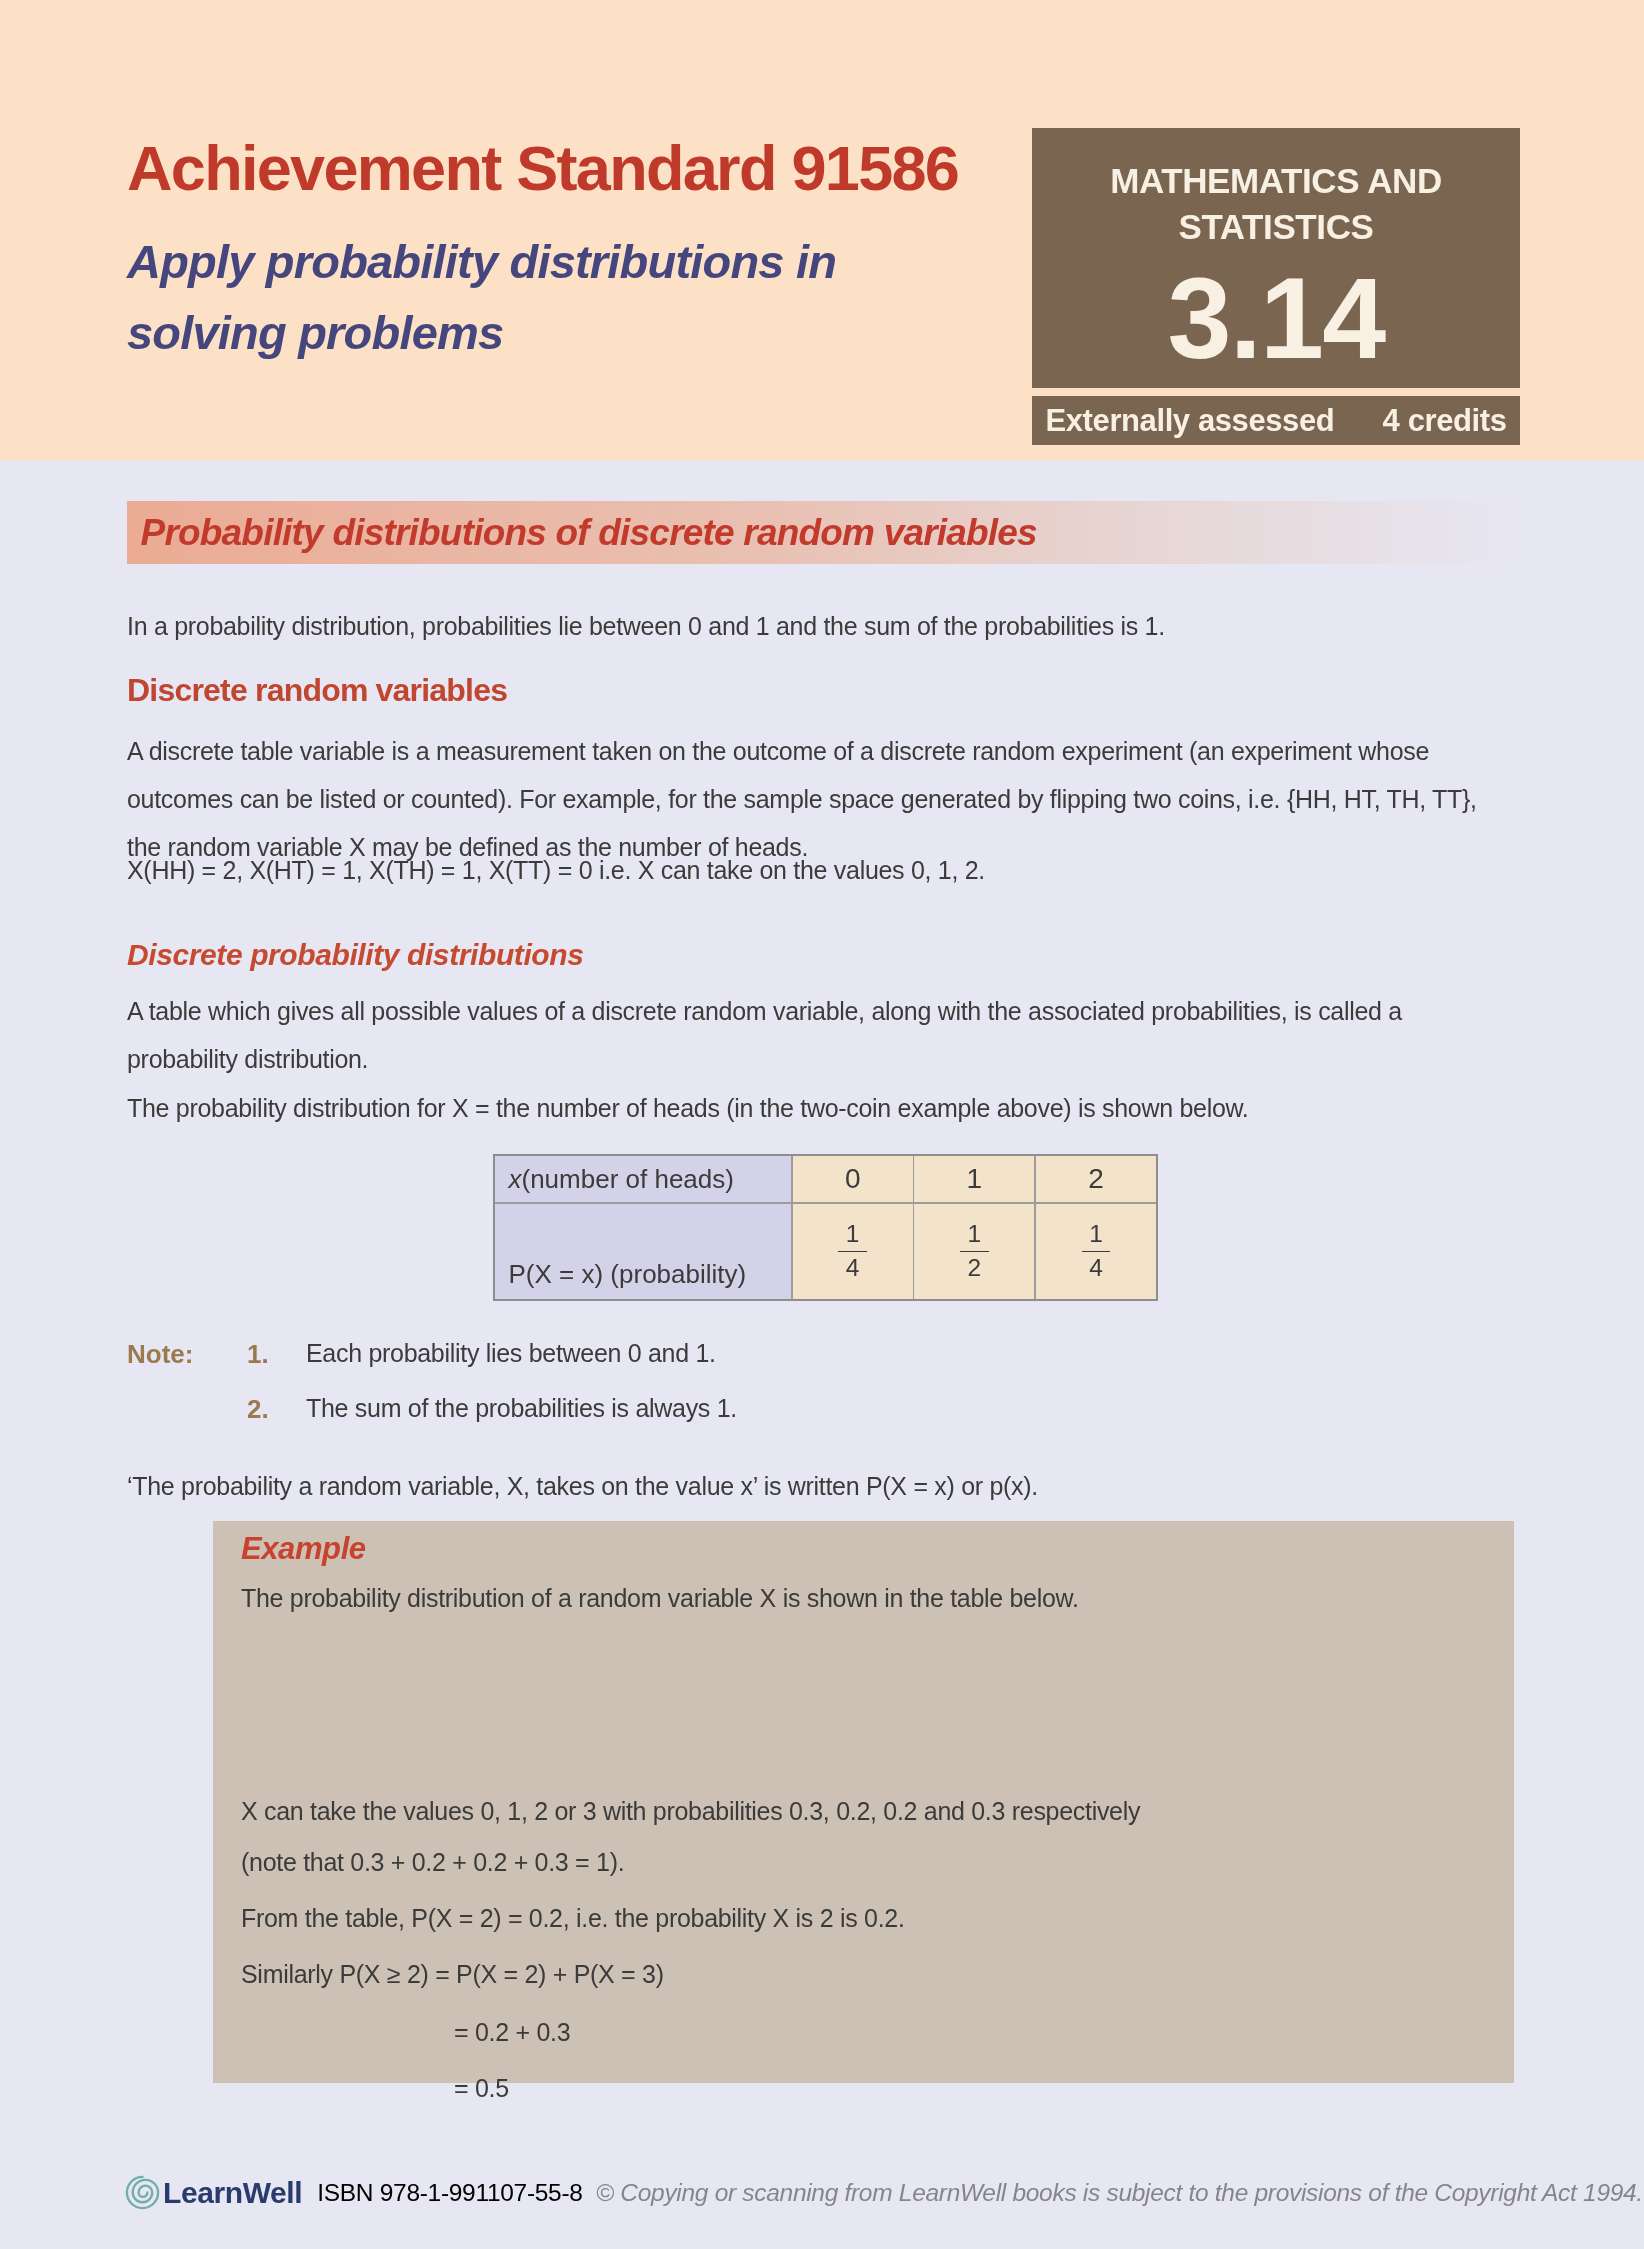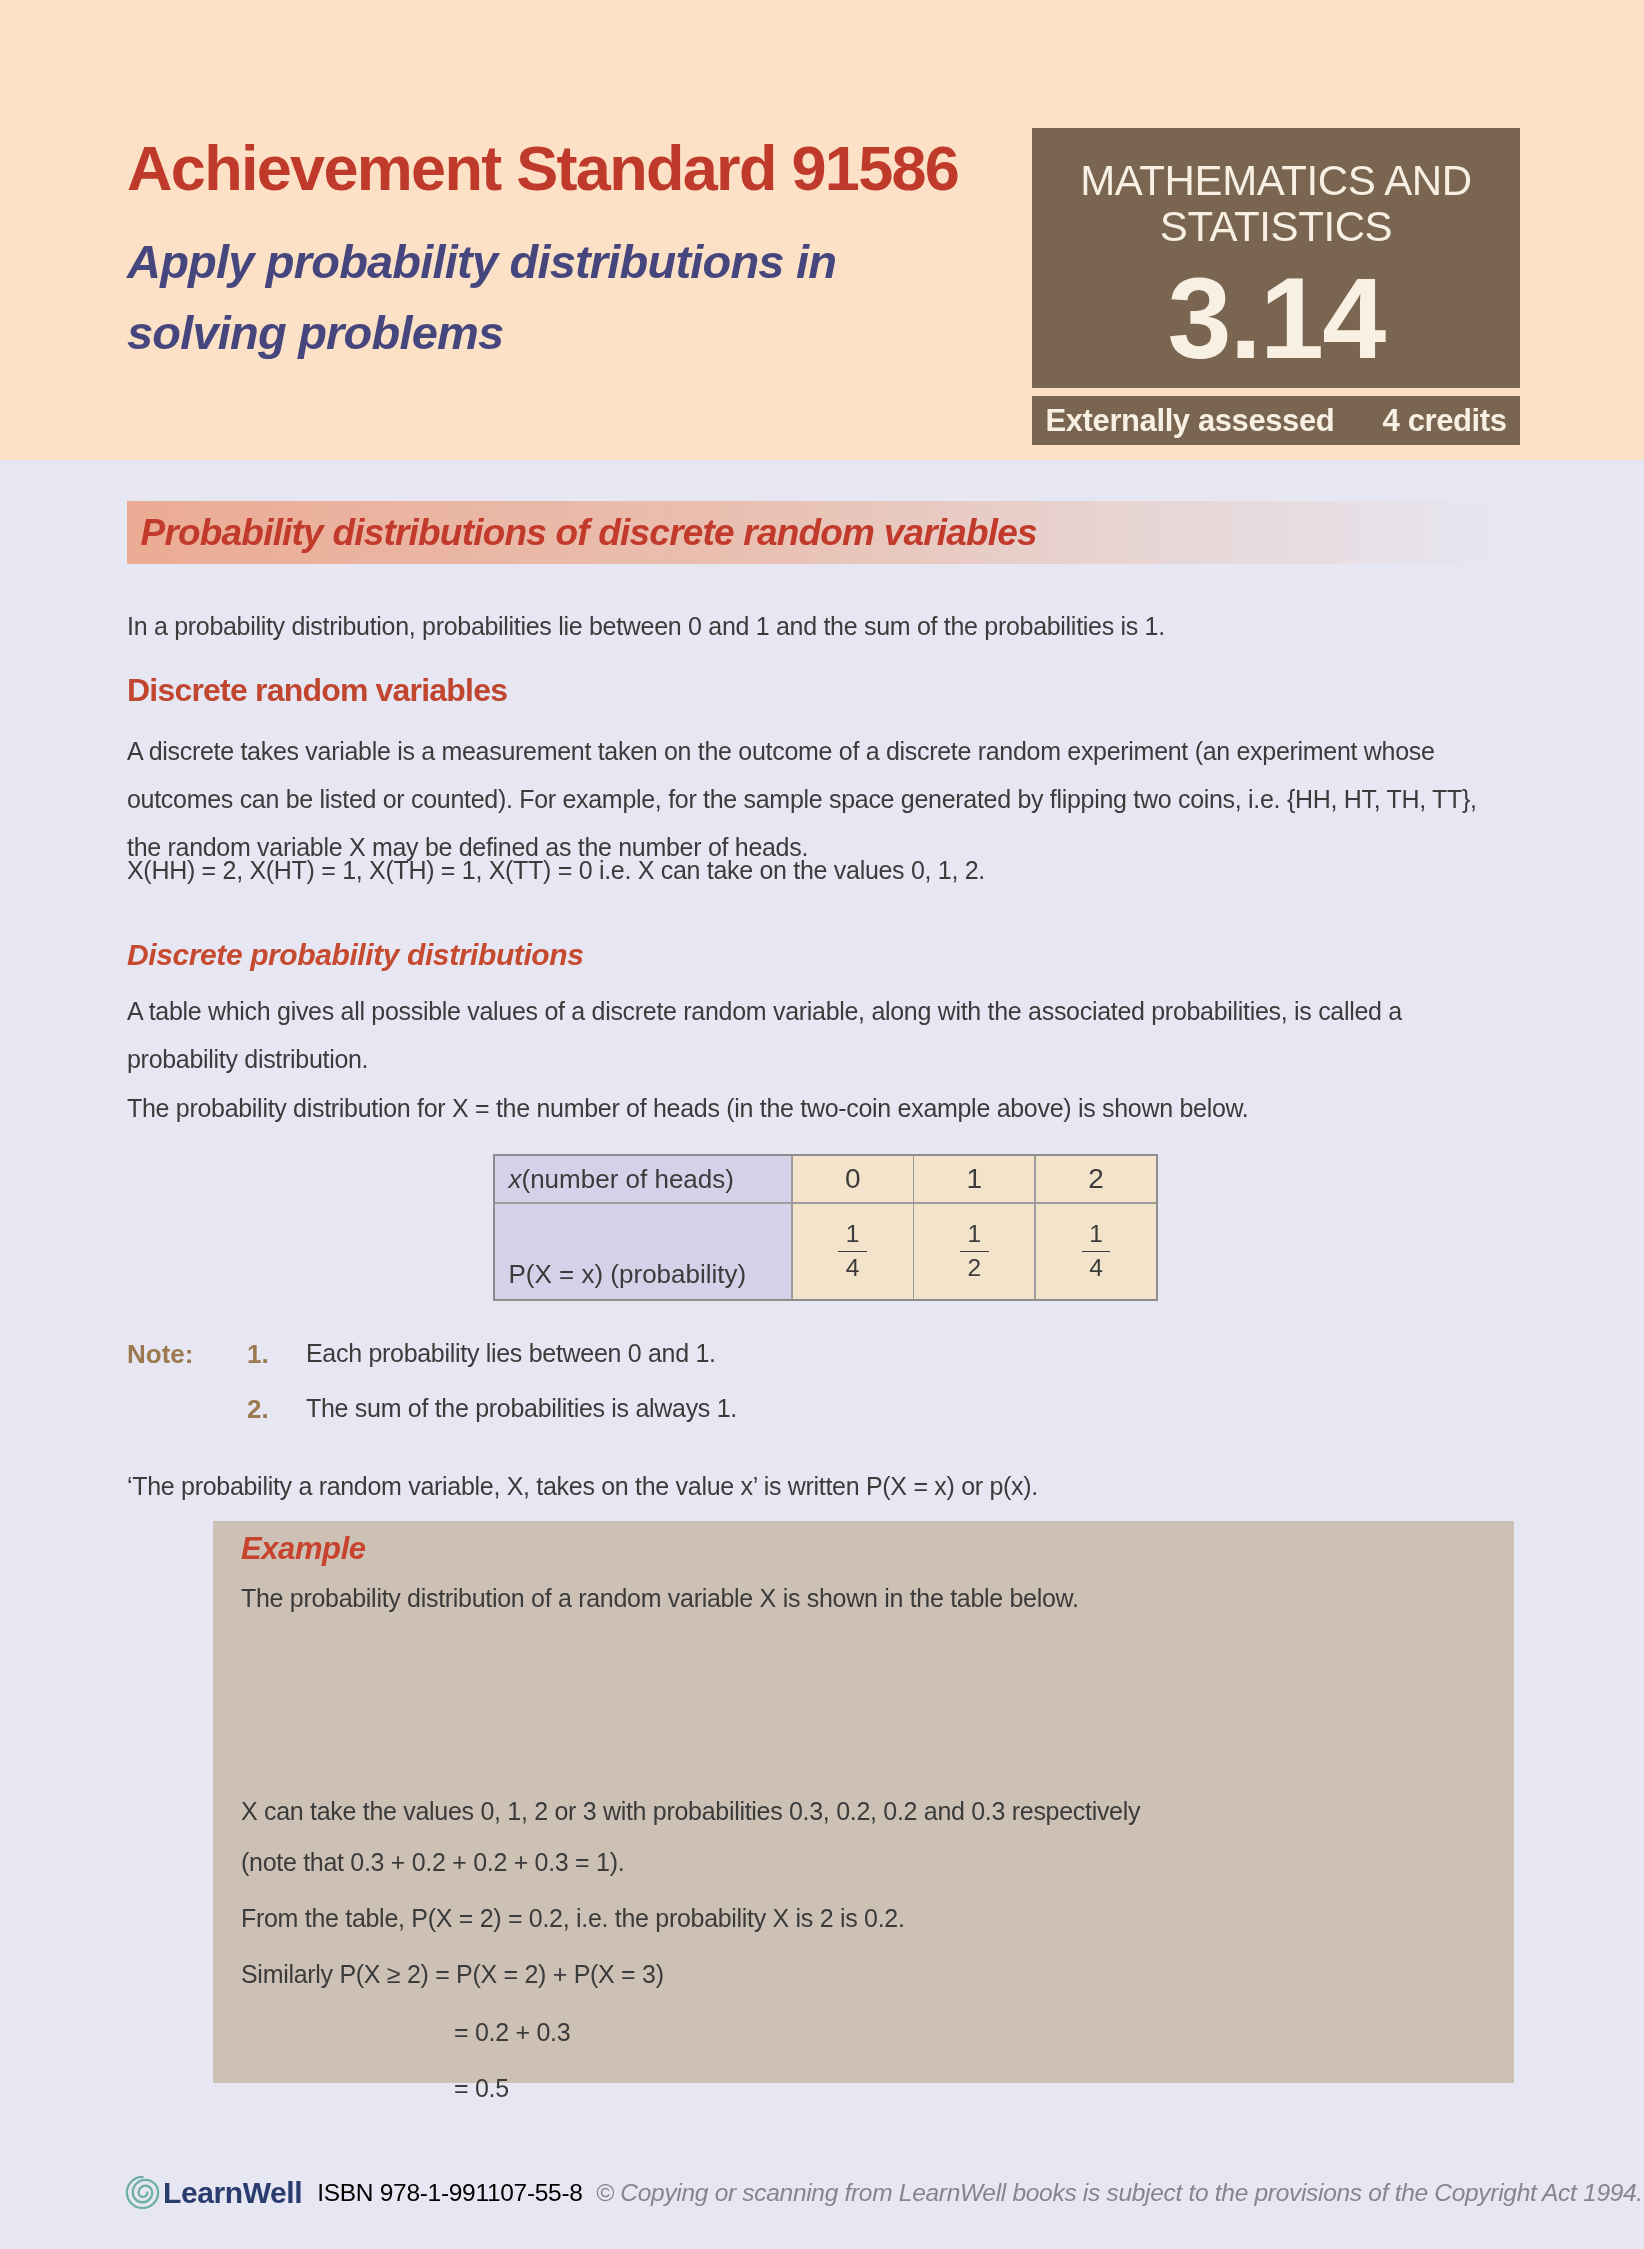--- a/index.html
+++ b/index.html
@@ -25,21 +25,21 @@
     position:absolute;left:127px;top:226px;width:879px;
     font-size:47px;font-weight:bold;font-style:italic;letter-spacing:-0.8px;
     color:#46467E;line-height:71px;
   }
   .badge{position:absolute;left:1032px;top:128px;width:488px;}
   .badge-main{
     background:#7A6550;height:260px;text-align:center;
     color:#F7F0E3;
   }
   .badge-subject{
-    padding-top:30px;font-size:42px;font-weight:normal;line-height:46px;
+    padding-top:30px;font-size:35px;font-weight:bold;line-height:46px;
     letter-spacing:-0.4px;
   }
   .badge-code{
     font-size:115px;font-weight:bold;margin-top:1.7px;letter-spacing:-1.7px;
   }
   .badge-bar{
     margin-top:8.4px;background:#7A6550;height:49px;
     display:flex;justify-content:space-between;align-items:center;
     padding:0 13.5px;color:#F7F0E3;font-size:31px;font-weight:bold;
     letter-spacing:-0.4px;
@@ -153,21 +153,21 @@
     </div>
   </div>
 
   <div class="banner">
     <div class="banner-text">Probability distributions of discrete random variables</div>
   </div>
 
   <div class="bodytext pos intro"><span>In a </span><span class="b">probability distribution</span><span>, probabilities lie between 0 and 1 and the sum of the probabilities is 1.</span></div>
 
   <div class="h2red">Discrete random variables</div>
-  <div class="bodytext pos para1"><span>A </span><span class="b">discrete takes variable</span><span> is a measurement taken on the outcome of a discrete random experiment (an experiment whose outcomes can be listed or counted). For example, for the sample space generated by flipping two coins, i.e. {HH, HT, TH, TT}, the random variable X may be defined as the number of heads.</span></div>
+  <div class="bodytext pos para1"><span>A </span><span class="b">discrete table variable</span><span> is a measurement taken on the outcome of a discrete random experiment (an experiment whose outcomes can be listed or counted). For example, for the sample space generated by flipping two coins, i.e. {HH, HT, TH, TT}, the random variable X may be defined as the number of heads.</span></div>
   <div class="bodytext pos mathline">X(HH) = 2, X(HT) = 1, X(TH) = 1, X(TT) = 0 i.e. X can take on the values 0, 1, 2.</div>
 
   <div class="h3red">Discrete probability distributions</div>
   <div class="bodytext pos para2"><span>A table which gives all possible values of a discrete random variable, along with the associated probabilities, is called a </span><span class="b">probability distribution</span><span>.</span></div>
   <div class="bodytext pos tableintro">The probability distribution for X = the number of heads (in the two-coin example above) is shown below.</div>
 
   <div class="dist-table">
     <div class="cell cell-label">
         <span class="it">x</span>
         <span> (number of heads)</span>

